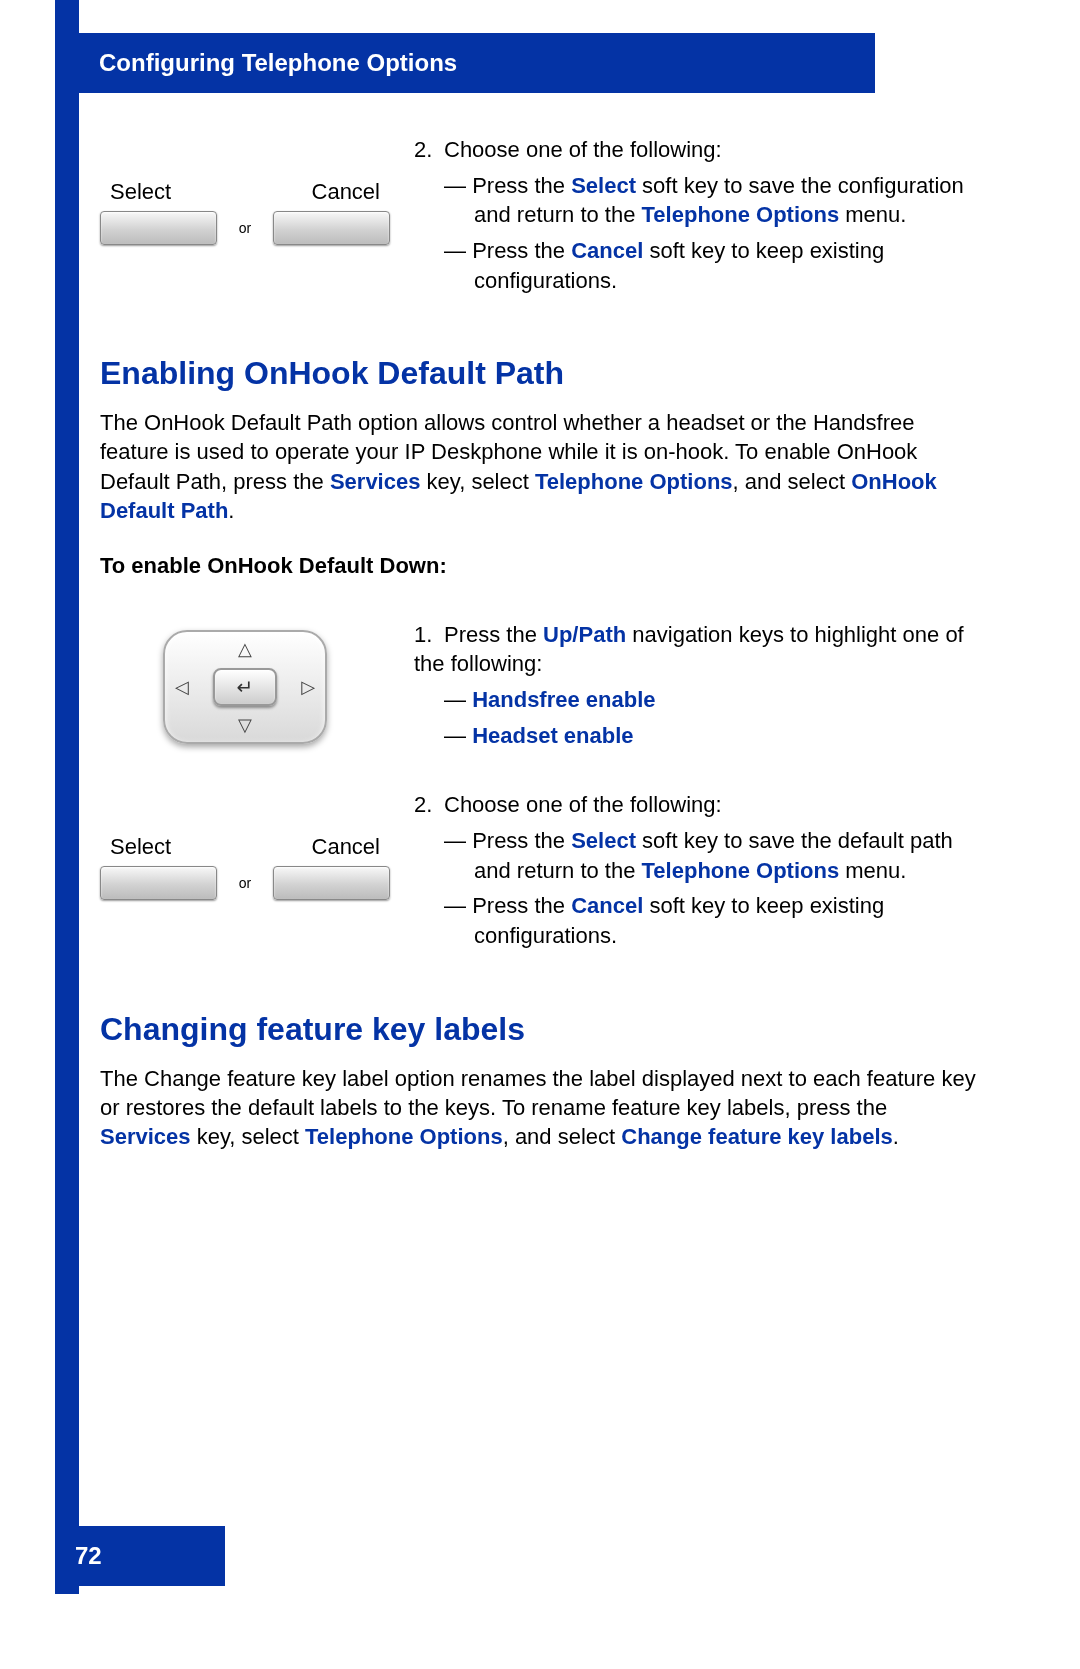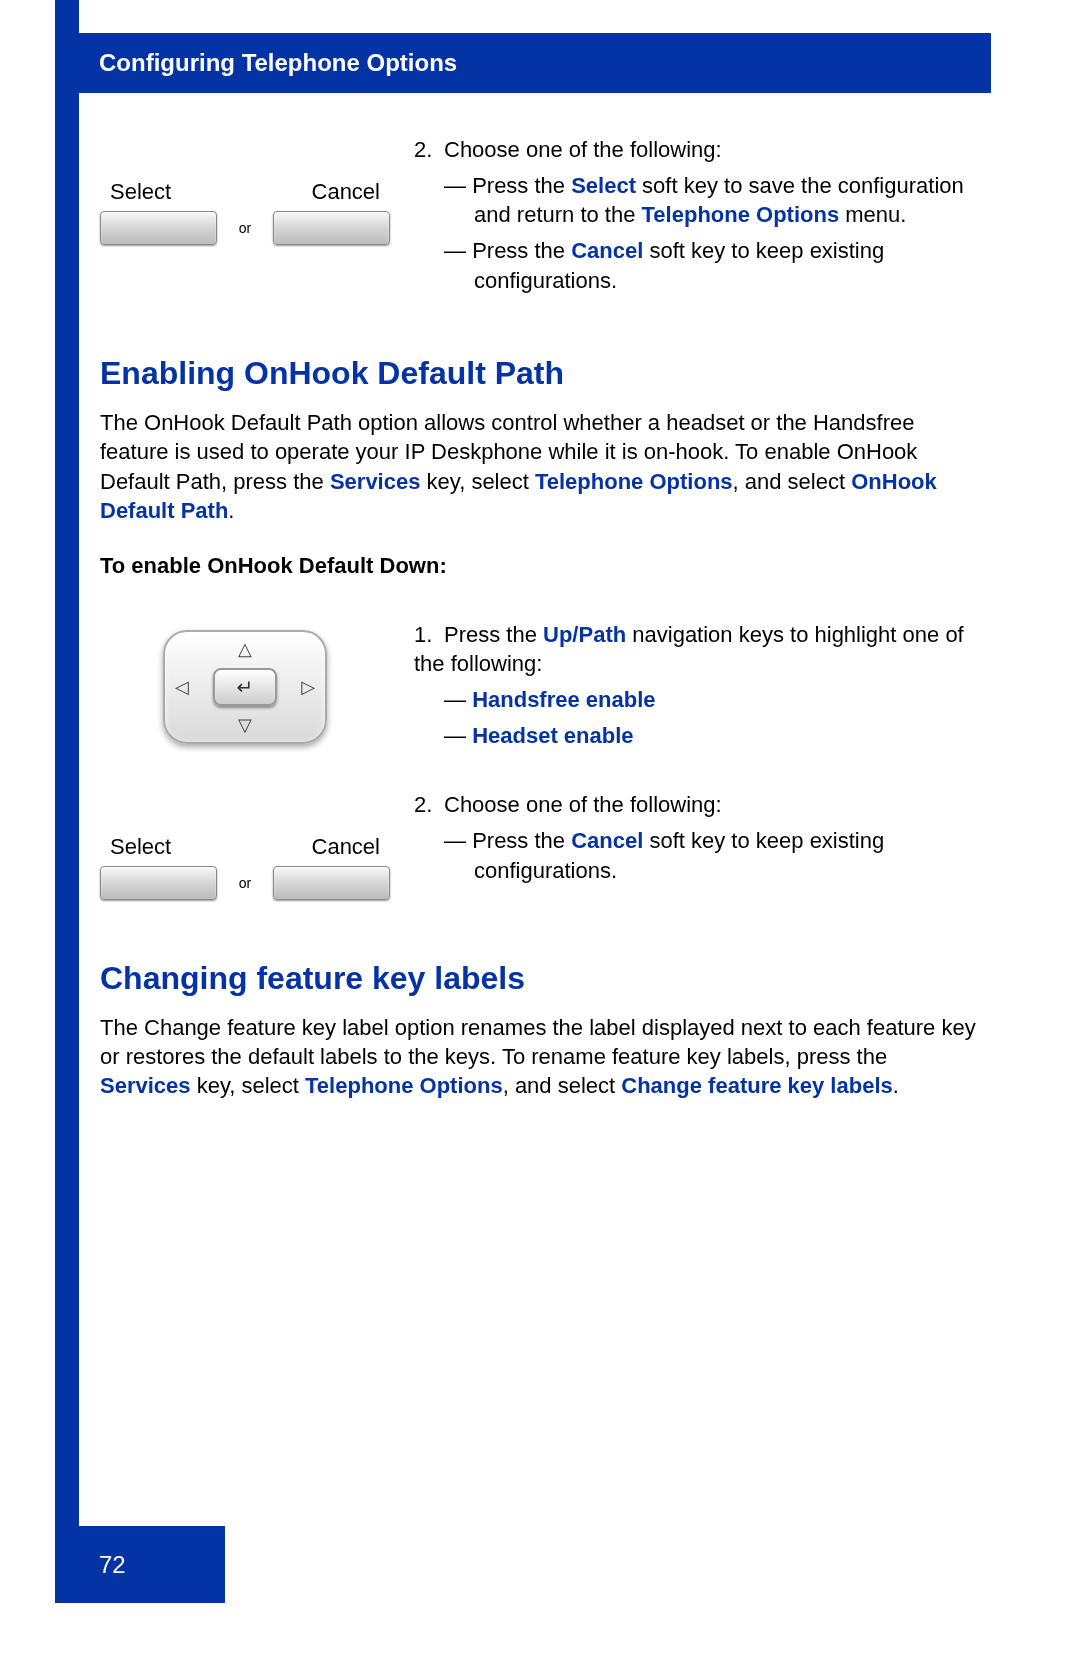--- a/index.html
+++ b/index.html
@@ -22,21 +22,21 @@
     left: 55px;
     top: 0;
     width: 24px;
     height: 1594px;
     background: #0433a5;
   }
   .header-bar {
     position: absolute;
     left: 55px;
     top: 33px;
-    width: 936px;
+    width: 820px;
     height: 60px;
     background: #0433a5;
     color: #fff;
     font-weight: bold;
     font-size: 24px;
     padding-left: 44px;
     box-sizing: border-box;
     display: flex;
     align-items: center;
   }
@@ -129,28 +129,28 @@
     width:60px; height:34px; border-radius:8px;
     background:linear-gradient(#fff,#ccc); border:2px solid #999;
     display:flex;align-items:center;justify-content:center;font-size:20px;color:#333;
     box-shadow: inset 0 1px 2px rgba(255,255,255,.8), 0 2px 3px rgba(0,0,0,.4);
   }
   .footer-bar {
     position: absolute;
     left: 55px;
     top: 1526px;
     width: 170px;
-    height: 77px;
+    height: 60px;
     background: #0433a5;
     color: #fff;
-    font-weight: normal;
+    font-weight: bold;
     font-size: 24px;
     display: flex;
     align-items: center;
-    padding-left: 44px;
+    padding-left: 20px;
     box-sizing: border-box;
   }
 </style>
 </head>
 <body>
 
 <div class="page">
   <div class="blue-strip"></div>
 
   <div class="header-bar">
@@ -223,20 +223,23 @@
           <div class="softkey"></div>
           <span class="or-text">or</span>
           <div class="softkey"></div>
         </div>
       </div>
       <div class="instr-col">
         <div>
           <span class="num">2.</span><span>Choose one of the following:</span>
         </div>
         <div class="dash-item">
+          <span>—</span>&nbsp;<span>Press the </span><span class="b1">Select</span><span> soft key to save the default path and return to the </span><span class="b1">Telephone Options</span><span> menu.</span>
+        </div>
+        <div class="dash-item">
           <span>—</span>&nbsp;<span>Press the </span><span class="b1">Cancel</span><span> soft key to keep existing configurations.</span>
         </div>
       </div>
     </div>
 
     <h2 class="section">Changing feature key labels</h2>
     <p class="body">
       <span>The Change feature key label option renames the label displayed next to each feature key or restores the default labels to the keys. To rename feature key labels, press the </span><span class="b1">Services</span><span> key, select </span><span class="b1">Telephone Options</span><span>, and select </span><span class="b1">Change feature key labels</span><span>.</span>
     </p>
 

